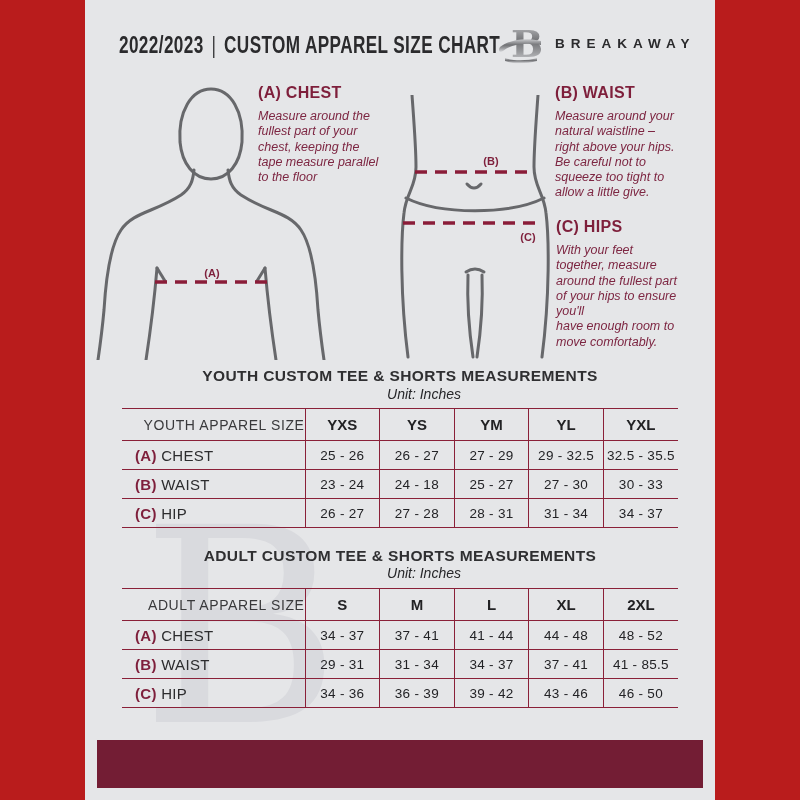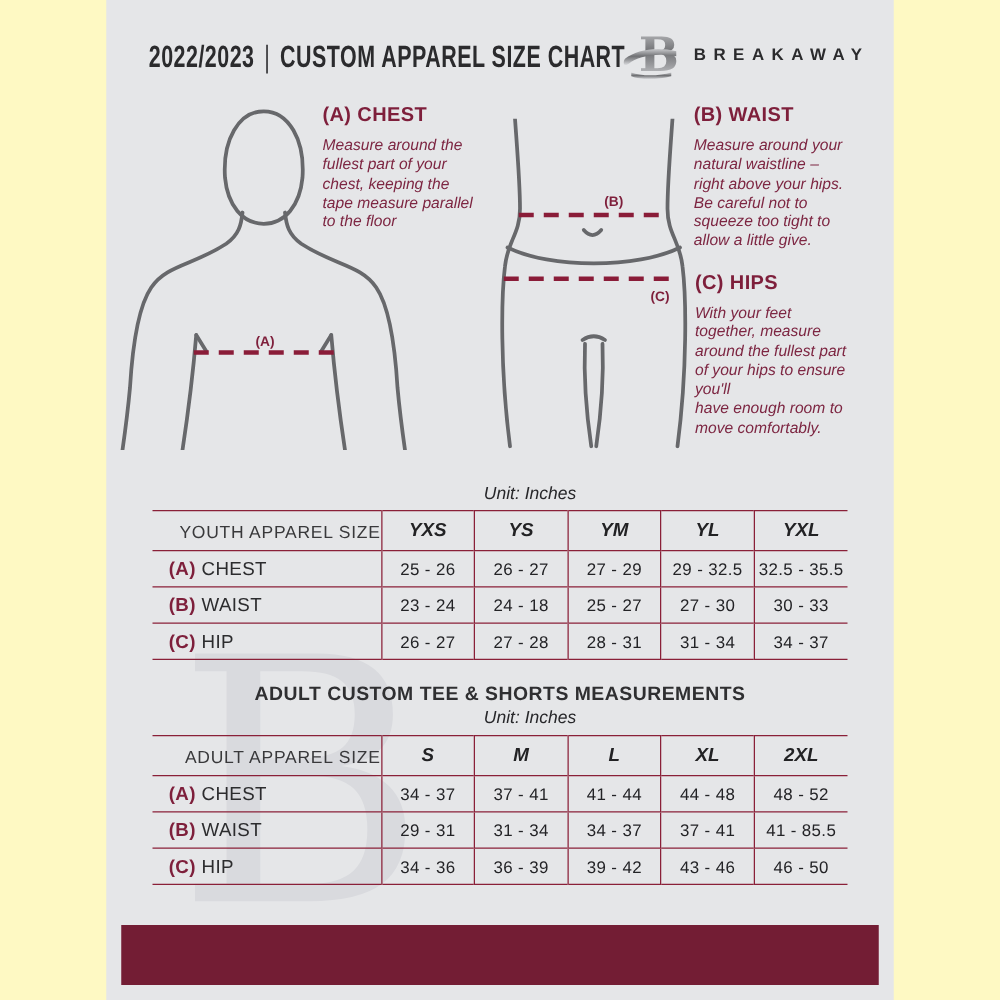--- a/index.html
+++ b/index.html
@@ -1,16 +1,16 @@
 <!DOCTYPE html>
 <html><head>
 <meta charset="utf-8">
 <style>
   html,body{margin:0;padding:0;background:#000;}
-  .canvas{position:relative;width:800px;height:800px;background:#fef9c3;overflow:hidden;
+  .canvas{position:relative;width:800px;height:800px;background:#b91c1c;overflow:hidden;
           font-family:"Liberation Sans",sans-serif;}
   .page{position:absolute;left:85px;top:0;width:630px;height:800px;background:#e5e6e8;overflow:hidden;}
 
   
   .hdr-title{position:absolute;left:34px;top:31px;white-space:nowrap;
              font-weight:bold;font-size:22px;color:#2b2b2d;letter-spacing:.5px;
              transform:scale(.78,1.12);transform-origin:left top;z-index:2;}
   .hdr-title .sep{font-weight:normal;color:#3a3a3c;padding:0 10px;}
   .brand{position:absolute;left:470px;top:36px;font-size:13.5px;font-weight:bold;
          letter-spacing:6px;color:#2b2b2d;z-index:2;}
@@ -36,21 +36,21 @@
   
   .size-table{position:absolute;left:37px;width:556px;border-collapse:collapse;
               table-layout:fixed;z-index:2;border-top:1.6px solid #8a2038;}
   .size-table tr{border-bottom:1.6px solid #8a2038;}
   .size-table th+th,.size-table td+td{border-left:1.6px solid #8a2038;}
   .size-table thead tr{height:32px;}
   .size-table tbody tr{height:29px;}
   .size-table th,.size-table td{padding:0;text-align:center;vertical-align:middle;}
   .size-table th.label-col{text-align:right;padding-left:13px;font-weight:normal;
                            font-size:14px;letter-spacing:.6px;color:#39393b;}
-  .size-table th.size-col{font-size:15px;font-weight:bold;color:#222224;font-style:italic;}
+  .size-table th.size-col{font-size:15px;font-weight:bold;color:#222224;}
   .size-table td.label-col{text-align:left;padding-left:13px;font-size:15px;color:#2c2c2e;letter-spacing:.3px;}
   .size-table td.label-col .prefix{color:#7e1f3b;font-weight:bold;}
   .size-table td.val{font-size:13.5px;color:#232326;letter-spacing:.3px;}
 
   
   .footer-bar{position:absolute;left:12px;top:740px;width:606px;height:48px;
               background:#731d34;z-index:4;}
   .watermark{position:absolute;left:56px;top:492px;font-family:"DejaVu Serif",serif;
              font-size:272px;line-height:1;color:#d9dade;z-index:1;user-select:none;}
 </style>
@@ -127,20 +127,21 @@
       <h3>(C) HIPS</h3>
       <p>With your feet
 together, measure
 around the fullest part
 of your hips to ensure
 you'll
 have enough room to
 move comfortably.</p>
     </div>
 
+    <div class="tbl-title" style="top:367px">YOUTH CUSTOM TEE &amp; SHORTS MEASUREMENTS</div>
     <div class="tbl-unit" style="top:386px">Unit: Inches</div>
     <table class="size-table" style="top:408px">
       <colgroup>
           <col style="width:183px">
           <col style="width:74.6px">
           <col style="width:74.6px">
           <col style="width:74.6px">
           <col style="width:74.6px">
           <col style="width:74.6px">
         </colgroup>

